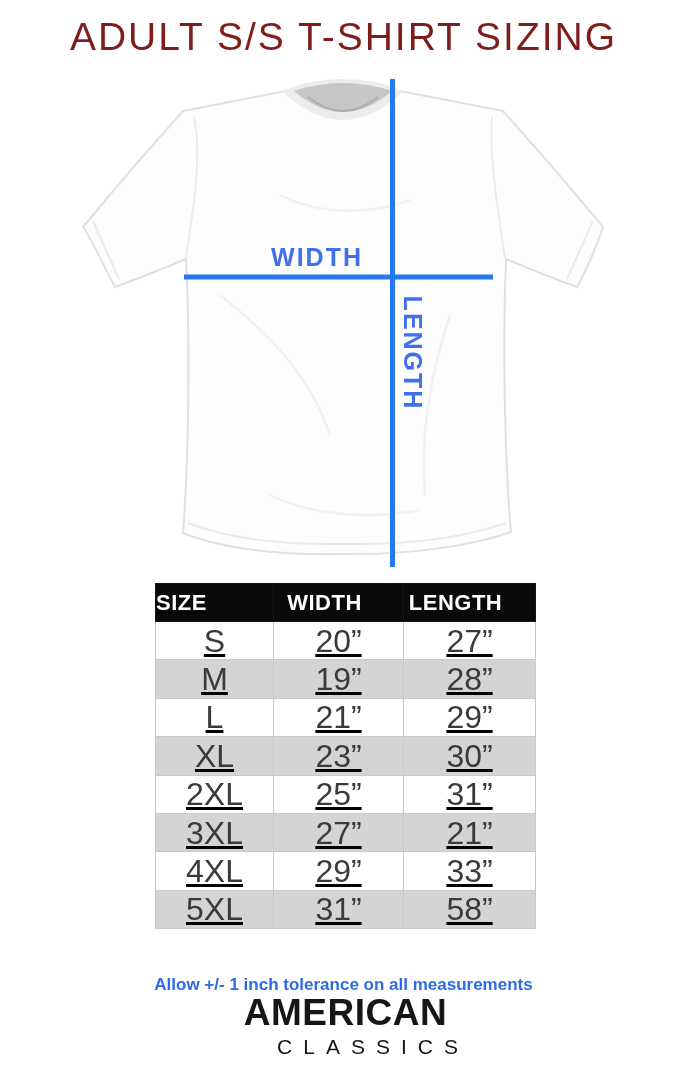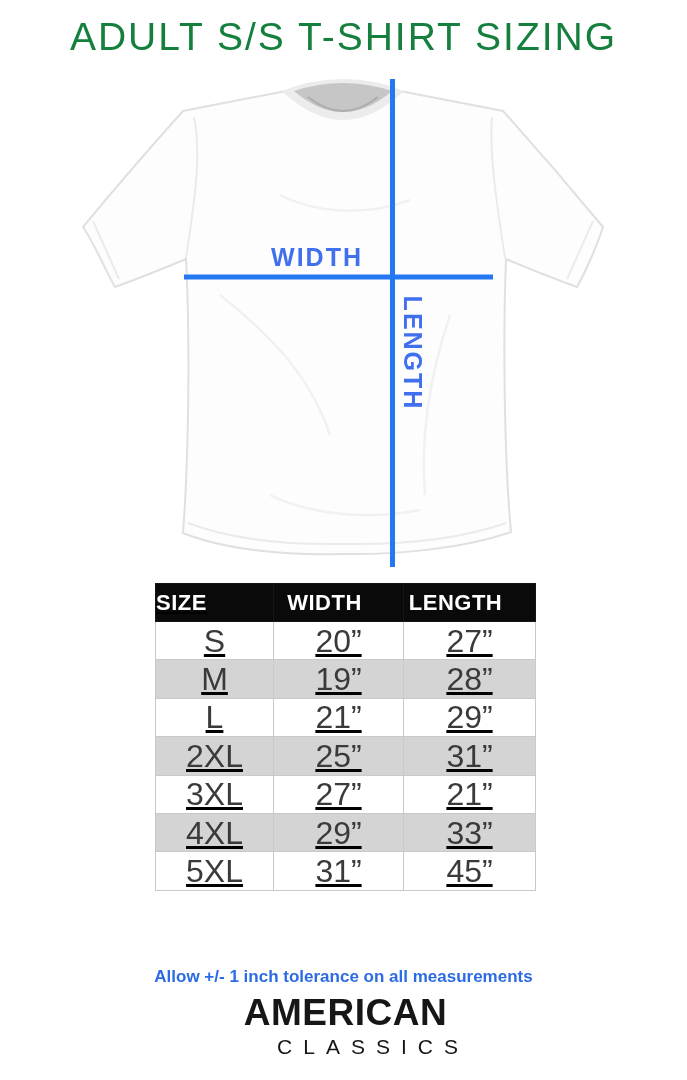--- a/index.html
+++ b/index.html
@@ -5,21 +5,21 @@
   html,body { margin:0; padding:0; background:#ffffff; }
   .canvas {
     position:relative; width:687px; height:1080px; background:#ffffff;
     font-family:"Liberation Sans", sans-serif; overflow:hidden;
   }
 
   
   .title {
     position:absolute; top:14px; left:0; right:0; margin:0;
     text-align:center; font-size:39px; font-weight:400; letter-spacing:2px;
-    color:#15803d; line-height:1.2;
+    color:#7f1d1d; line-height:1.2;
   }
 
   
   .figure { position:absolute; left:70px; top:75px; width:545px; height:505px; }
   .figure svg { display:block; width:545px; height:505px; }
   .measure-line { stroke:var(--accent,#2578f2); stroke-width:5; }
   .measure-label {
     fill:var(--label-color,#4070ee); font-family:"Liberation Sans",sans-serif;
     font-size:25px; font-weight:700; letter-spacing:2px;
   }
@@ -38,21 +38,21 @@
   th.h-size { text-align:left; padding-left:9px; }
   th .shift { display:inline-block; transform:translateX(-14px); }
   table.size-table td {
     height:37.4px; text-align:center; font-size:32px; font-weight:400;
     color:#3a3a3a; border:1px solid #c9c9c9; padding:0; line-height:1;
   }
   table.size-table tbody tr:nth-child(even) td { background:var(--stripe,#d4d4d4); }
 
   
   .note {
-    position:absolute; top:958px; left:0; right:0; margin:8px;
+    position:absolute; top:958px; left:0; right:0; margin:16px;
     text-align:center; font-size:17px; font-weight:700;
     color:var(--note-color,#2c6be4); line-height:1.3;
   }
 
   
   .brand { position:absolute; top:993px; left:4px; right:0; text-align:center; color:#161616; }
   .brand-main { font-size:37px; font-weight:900; letter-spacing:0.5px; line-height:1.1; }
   .brand-sub { margin-top:1px; font-size:21px; font-weight:400; line-height:1.1;margin-left:44px; }
   .brand-sub span { display:inline-block; letter-spacing:11px; margin-right:-11px; }
 </style>
@@ -133,38 +133,43 @@
           <td>M</td>
           <td>19”</td>
           <td>28”</td>
         </tr>
         <tr>
           <td>L</td>
           <td>21”</td>
           <td>29”</td>
         </tr>
         <tr>
+          <td>XL</td>
+          <td>23”</td>
+          <td>30”</td>
+        </tr>
+        <tr>
           <td>2XL</td>
           <td>25”</td>
           <td>31”</td>
         </tr>
         <tr>
           <td>3XL</td>
           <td>27”</td>
           <td>21”</td>
         </tr>
         <tr>
           <td>4XL</td>
           <td>29”</td>
           <td>33”</td>
         </tr>
         <tr>
           <td>5XL</td>
           <td>31”</td>
-          <td>45”</td>
+          <td>58”</td>
         </tr>
       </tbody>
     </table>
   </div>
 
   <p class="note">Allow +/- 1 inch tolerance on all measurements</p>
 
   <div class="brand">
     <div class="brand-main">AMERICAN</div>
     <div class="brand-sub"><span>CLASSICS</span></div>

